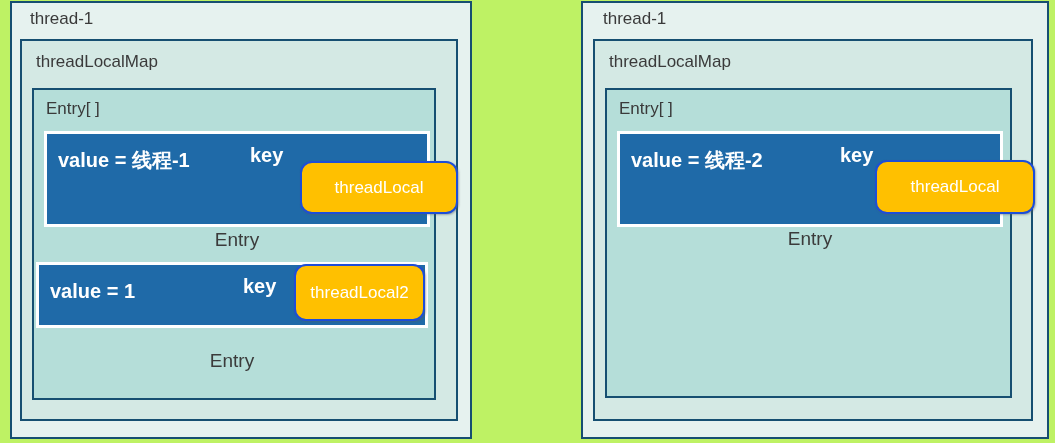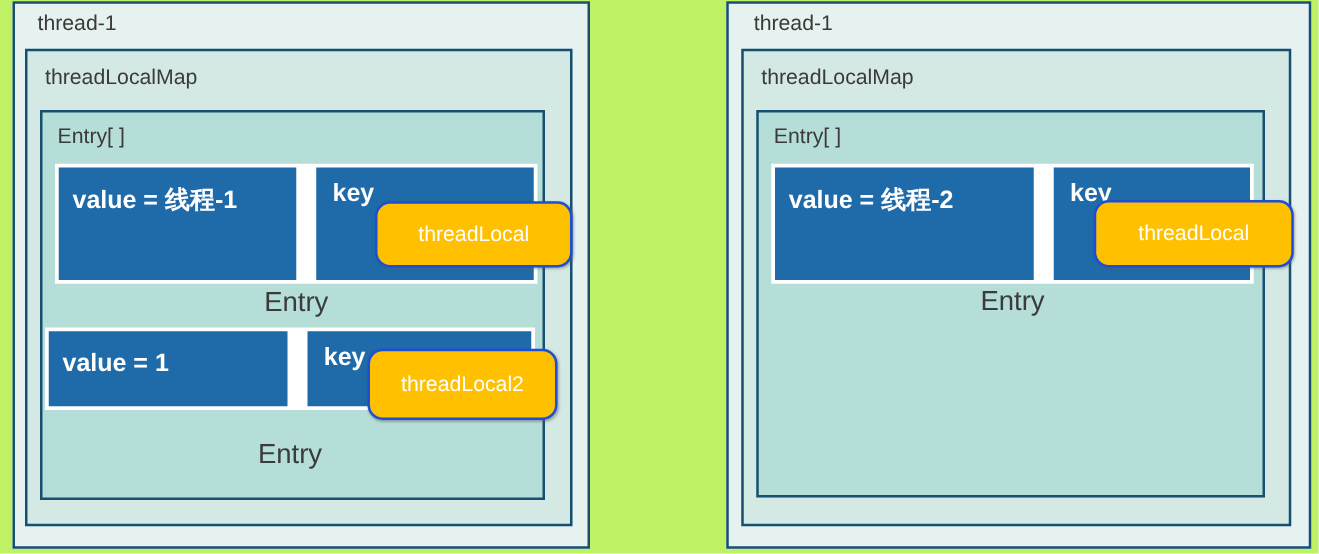--- a/index.html
+++ b/index.html
@@ -2,25 +2,25 @@
 <html><head>
 <meta charset="utf-8">
 <style>
   html,body{margin:0;padding:0;background:#ffffff;font-family:"Liberation Sans",sans-serif;}
   .canvas{position:relative;width:1055px;height:443px;background:#bef264;overflow:hidden;}
   .box{position:absolute;box-sizing:border-box;border:2px solid #164f71;}
   .box-outer{background:#e6f2ef;}
   .box-map{background:#d4e9e4;}
   .box-arr{background:#b5ded9;}
   .lbl{position:absolute;color:#3a3a3a;font-size:17px;white-space:pre;}
-  .row{position:absolute;box-sizing:border-box;background:#ffffff;display:flex;gap:16px;padding:3px;}
+  .row{position:absolute;box-sizing:border-box;background:#ffffff;display:flex;gap:0;padding:3px;}
   .cell{background:#1f6aa8;color:#ffffff;font-weight:bold;font-size:20px;box-sizing:border-box;}
   .cell-value{padding:10px 36px 8px 11px;line-height:33px;}
   .cell-key{flex:1;padding:10px 12px 8px 13px;}
-  .caption{position:absolute;text-align:center;color:#3b3b3b;font-size:22px;}
+  .caption{position:absolute;text-align:center;color:#3b3b3b;font-size:19px;}
   .badge{position:absolute;box-sizing:border-box;background:#ffc000;border:2px solid #1d4ed8;
          border-radius:12px;color:#ffffff;font-size:17px;display:flex;align-items:center;
          justify-content:center;z-index:5;box-shadow:1px 1px 2px rgba(90,90,90,.45);}
 </style>
 </head>
 <body>
 
 <div class="canvas">
 
   <div class="box box-outer" style="left:10px;top:1px;width:462px;height:438px"></div>
@@ -38,21 +38,21 @@
   </div>
   <div class="caption" style="left:44px;top:229px;width:386px">Entry</div>
 
   <div class="row" style="left:36px;top:262px;width:392px;height:66px">
     <div class="cell cell-value" style="width:191px">value = 1</div>
     <div class="cell cell-key">key</div>
   </div>
   <div class="caption" style="left:36px;top:350px;width:392px">Entry</div>
 
   <div class="badge" style="left:300px;top:161px;width:158px;height:53px">threadLocal</div>
-  <div class="badge" style="left:294px;top:279px;width:152px;height:57px">threadLocal2</div>
+  <div class="badge" style="left:294px;top:264px;width:131px;height:57px">threadLocal2</div>
 
   <div class="box box-outer" style="left:581px;top:1px;width:468px;height:438px"></div>
   <div class="lbl" style="left:603px;top:9px">thread-1</div>
 
   <div class="box box-map" style="left:593px;top:39px;width:440px;height:382px"></div>
   <div class="lbl" style="left:609px;top:52px">threadLocalMap</div>
 
   <div class="box box-arr" style="left:605px;top:88px;width:407px;height:310px"></div>
   <div class="lbl" style="left:619px;top:99px">Entry[ ]</div>
 

